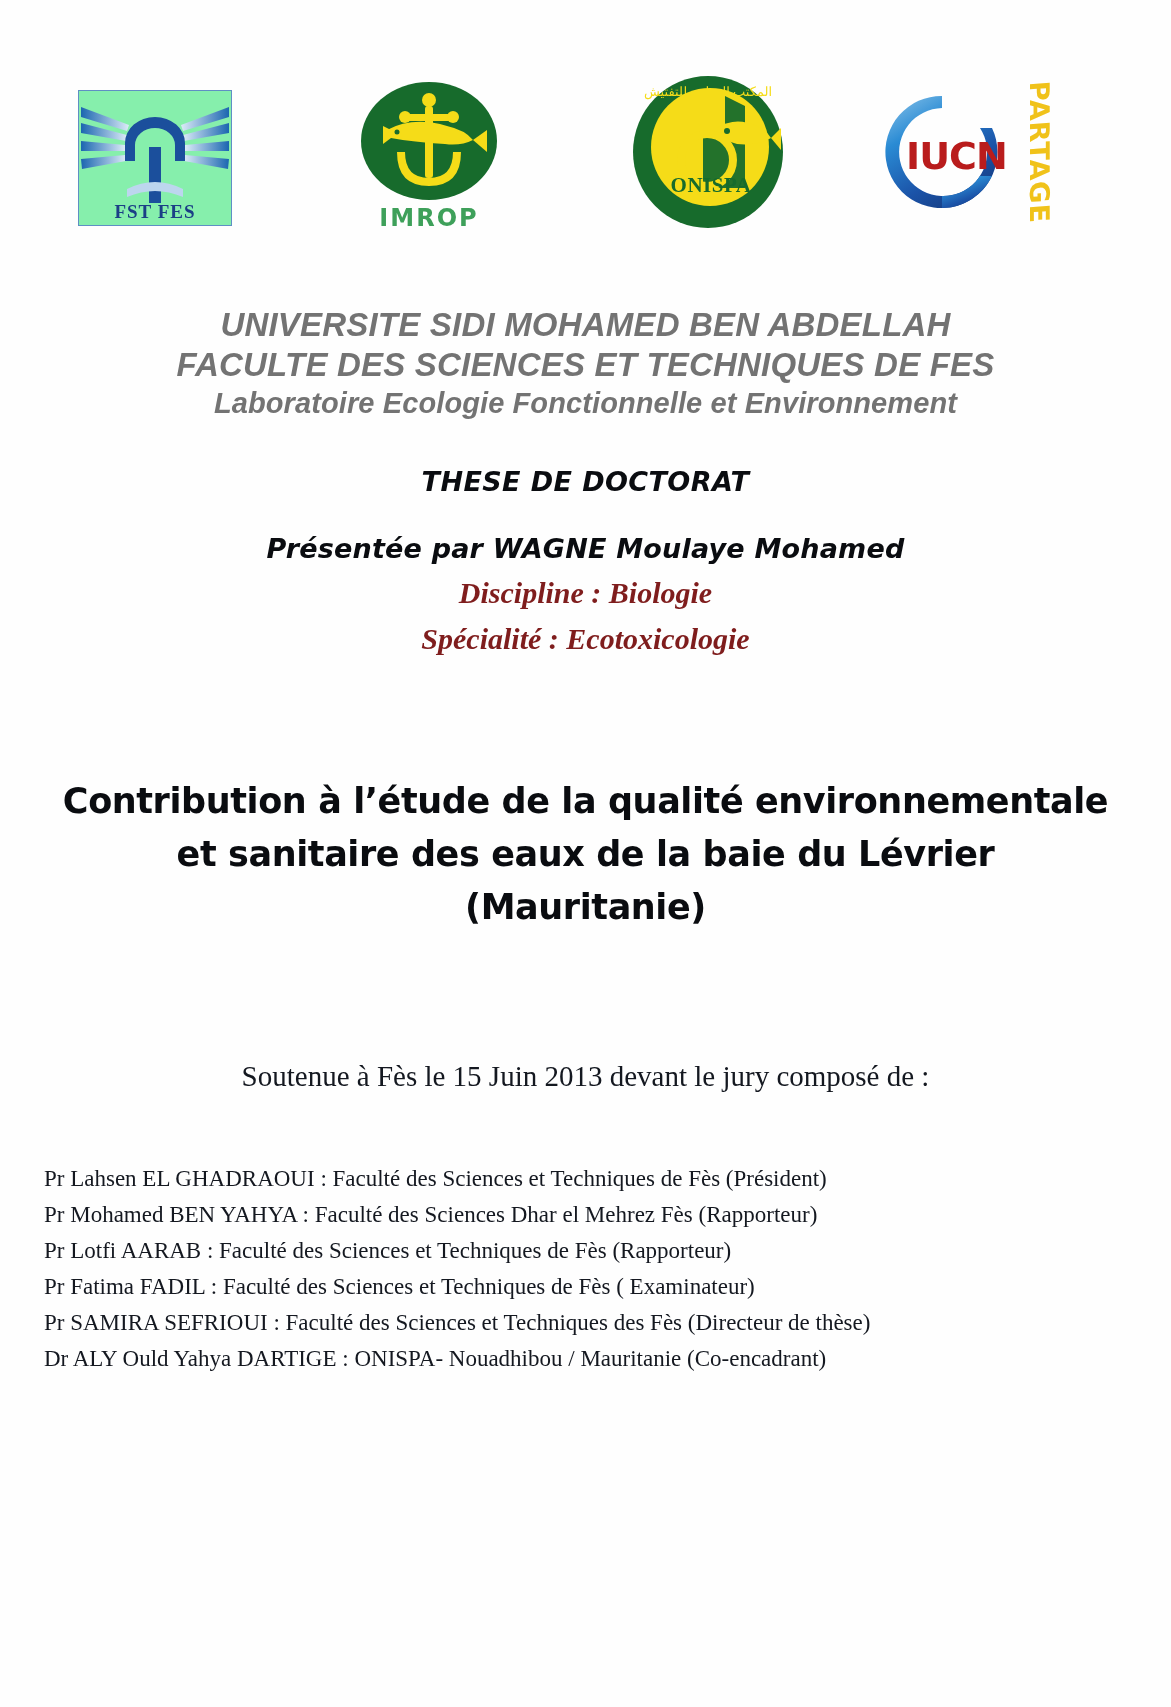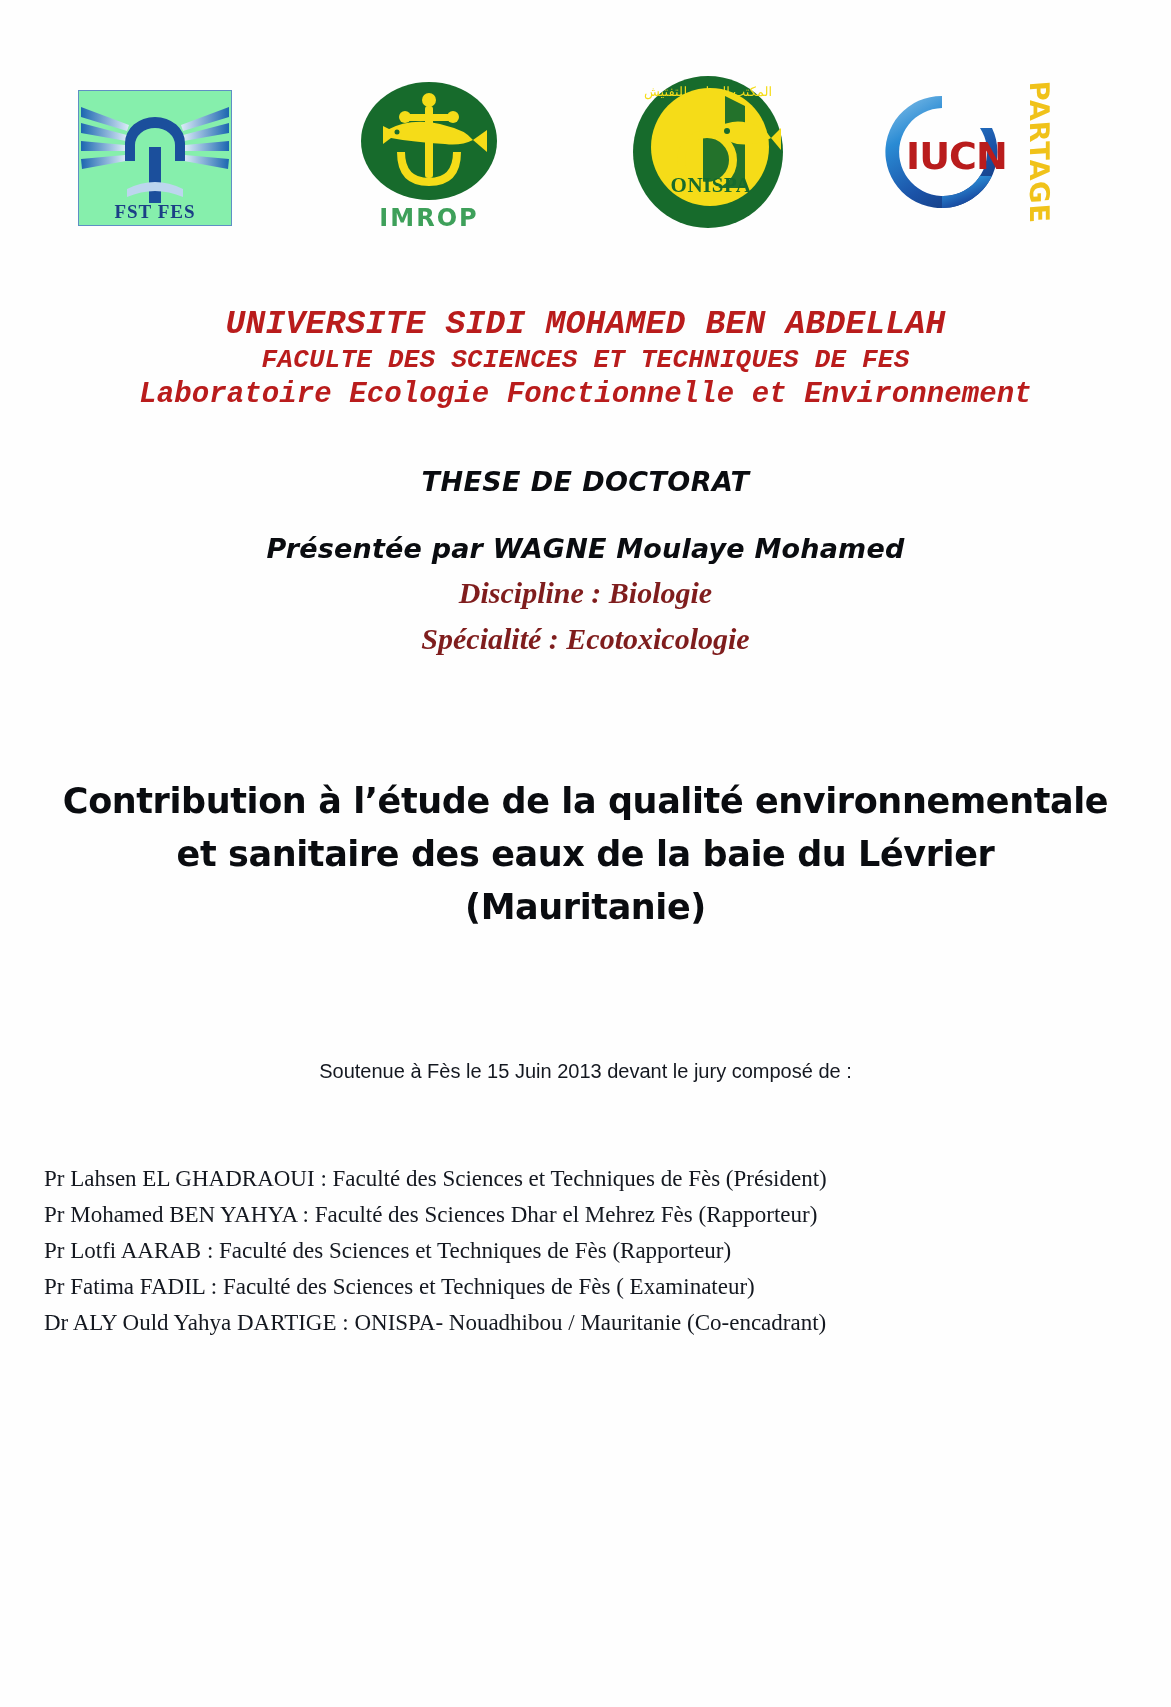--- a/index.html
+++ b/index.html
@@ -183,28 +183,28 @@
 
   
   .inst-block {
     position: absolute;
     top: 305px;
     left: 0;
     width: 1171px;
     text-align: center;
   }
   .inst-line {
-    font-family: Liberation Mono, monospace;
+    font-family: Liberation Sans, sans-serif;
     font-weight: bold;
     font-style: italic;
-    color: #b91c1c;
+    color: #737373;
     line-height: 1.22;
   }
   .inst-1 { font-size: 33px; letter-spacing: 0.2px; }
-  .inst-2 { font-size: 26px; letter-spacing: 0.2px; }
+  .inst-2 { font-size: 33px; letter-spacing: 0.2px; }
   .inst-3 { font-size: 29px; letter-spacing: 0.1px; }
 
   
   .thesis-block {
     position: absolute;
     top: 466px;
     left: 0;
     width: 1171px;
     text-align: center;
   }
@@ -251,22 +251,22 @@
   }
   .main-title .tl { display: block; }
 
   
   .defense {
     position: absolute;
     top: 1060px;
     left: 0;
     width: 1171px;
     text-align: center;
-    font-family: Liberation Sans, sans-serif;
-    font-size: 20px;
+    font-family: Liberation Serif, serif;
+    font-size: 29px;
     color: #141820;
   }
 
   
   .jury {
     position: absolute;
     top: 1161px;
     left: 44px;
     width: 1000px;
   }
@@ -393,16 +393,17 @@
     <span class="tl">(Mauritanie)</span>
   </div>
 
   <div class="defense">Soutenue à Fès le 15 Juin 2013 devant le jury composé de :</div>
 
   <div class="jury">
     <div class="jury-item">Pr Lahsen EL GHADRAOUI : Faculté des Sciences et Techniques de Fès (Président)</div>
     <div class="jury-item">Pr Mohamed BEN YAHYA : Faculté des Sciences Dhar el Mehrez Fès (Rapporteur)</div>
     <div class="jury-item">Pr Lotfi AARAB : Faculté des Sciences et Techniques de Fès (Rapporteur)</div>
     <div class="jury-item">Pr Fatima FADIL : Faculté des Sciences et Techniques de Fès ( Examinateur)</div>
+    <div class="jury-item">Pr SAMIRA SEFRIOUI : Faculté des Sciences et Techniques des Fès (Directeur de thèse)</div>
     <div class="jury-item">Dr ALY Ould Yahya DARTIGE : ONISPA- Nouadhibou / Mauritanie (Co-encadrant)</div>
   </div>
 
 </div>
 
 </body></html>

